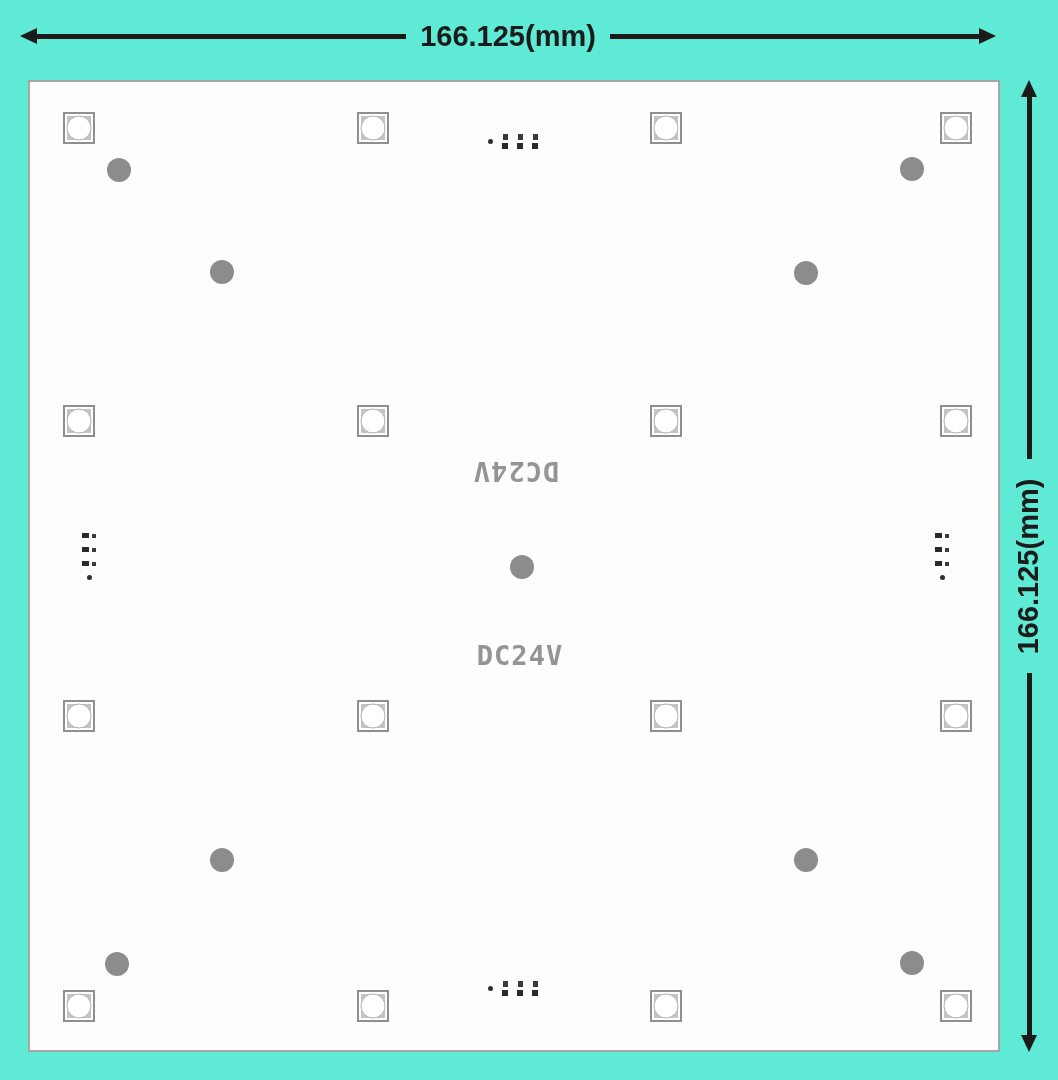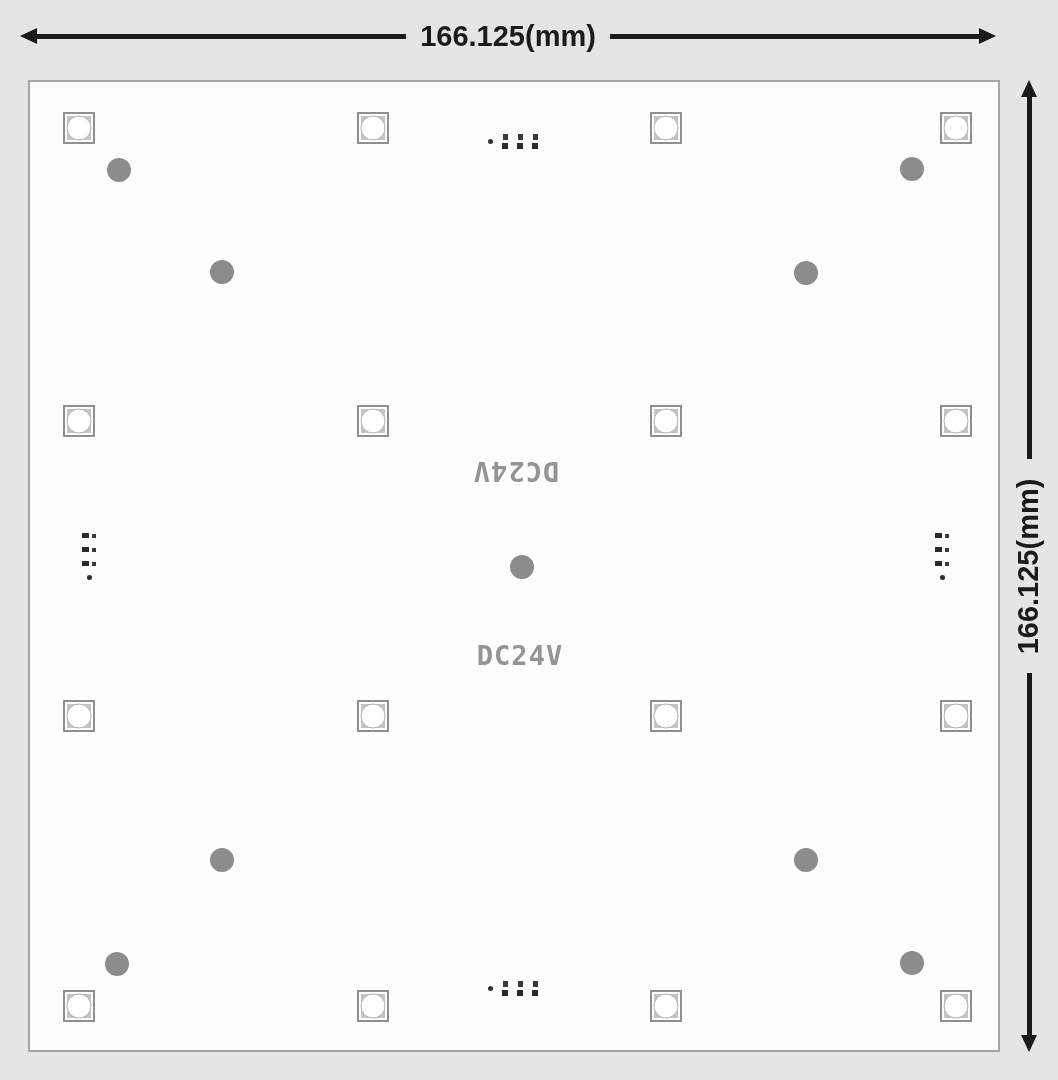--- a/index.html
+++ b/index.html
@@ -1,16 +1,16 @@
 <!DOCTYPE html>
 <html><head>
 <meta charset="utf-8">
 <style>
   html,body{margin:0;padding:0;background:#ffffff;}
-  #stage{position:relative;width:1058px;height:1080px;background:#e5e5e5;overflow:hidden;
+  #stage{position:relative;width:1058px;height:1080px;background:#5eead4;overflow:hidden;
          font-family:"Liberation Sans",sans-serif;}
 
   
   .hdim{position:absolute;left:20px;top:20px;width:976px;height:32px;
         display:flex;align-items:center;}
   .hdim .line{height:5px;background:#1b1b1b;flex:1;}
   .dim-label{font-weight:bold;font-size:29px;color:#1b1b1b;white-space:nowrap;
              padding:0 14px;letter-spacing:0px;}
   .ah{width:0;height:0;}
   .ah-left {border-top:8px solid transparent;border-bottom:8px solid transparent;border-right:17px solid #1b1b1b;}

